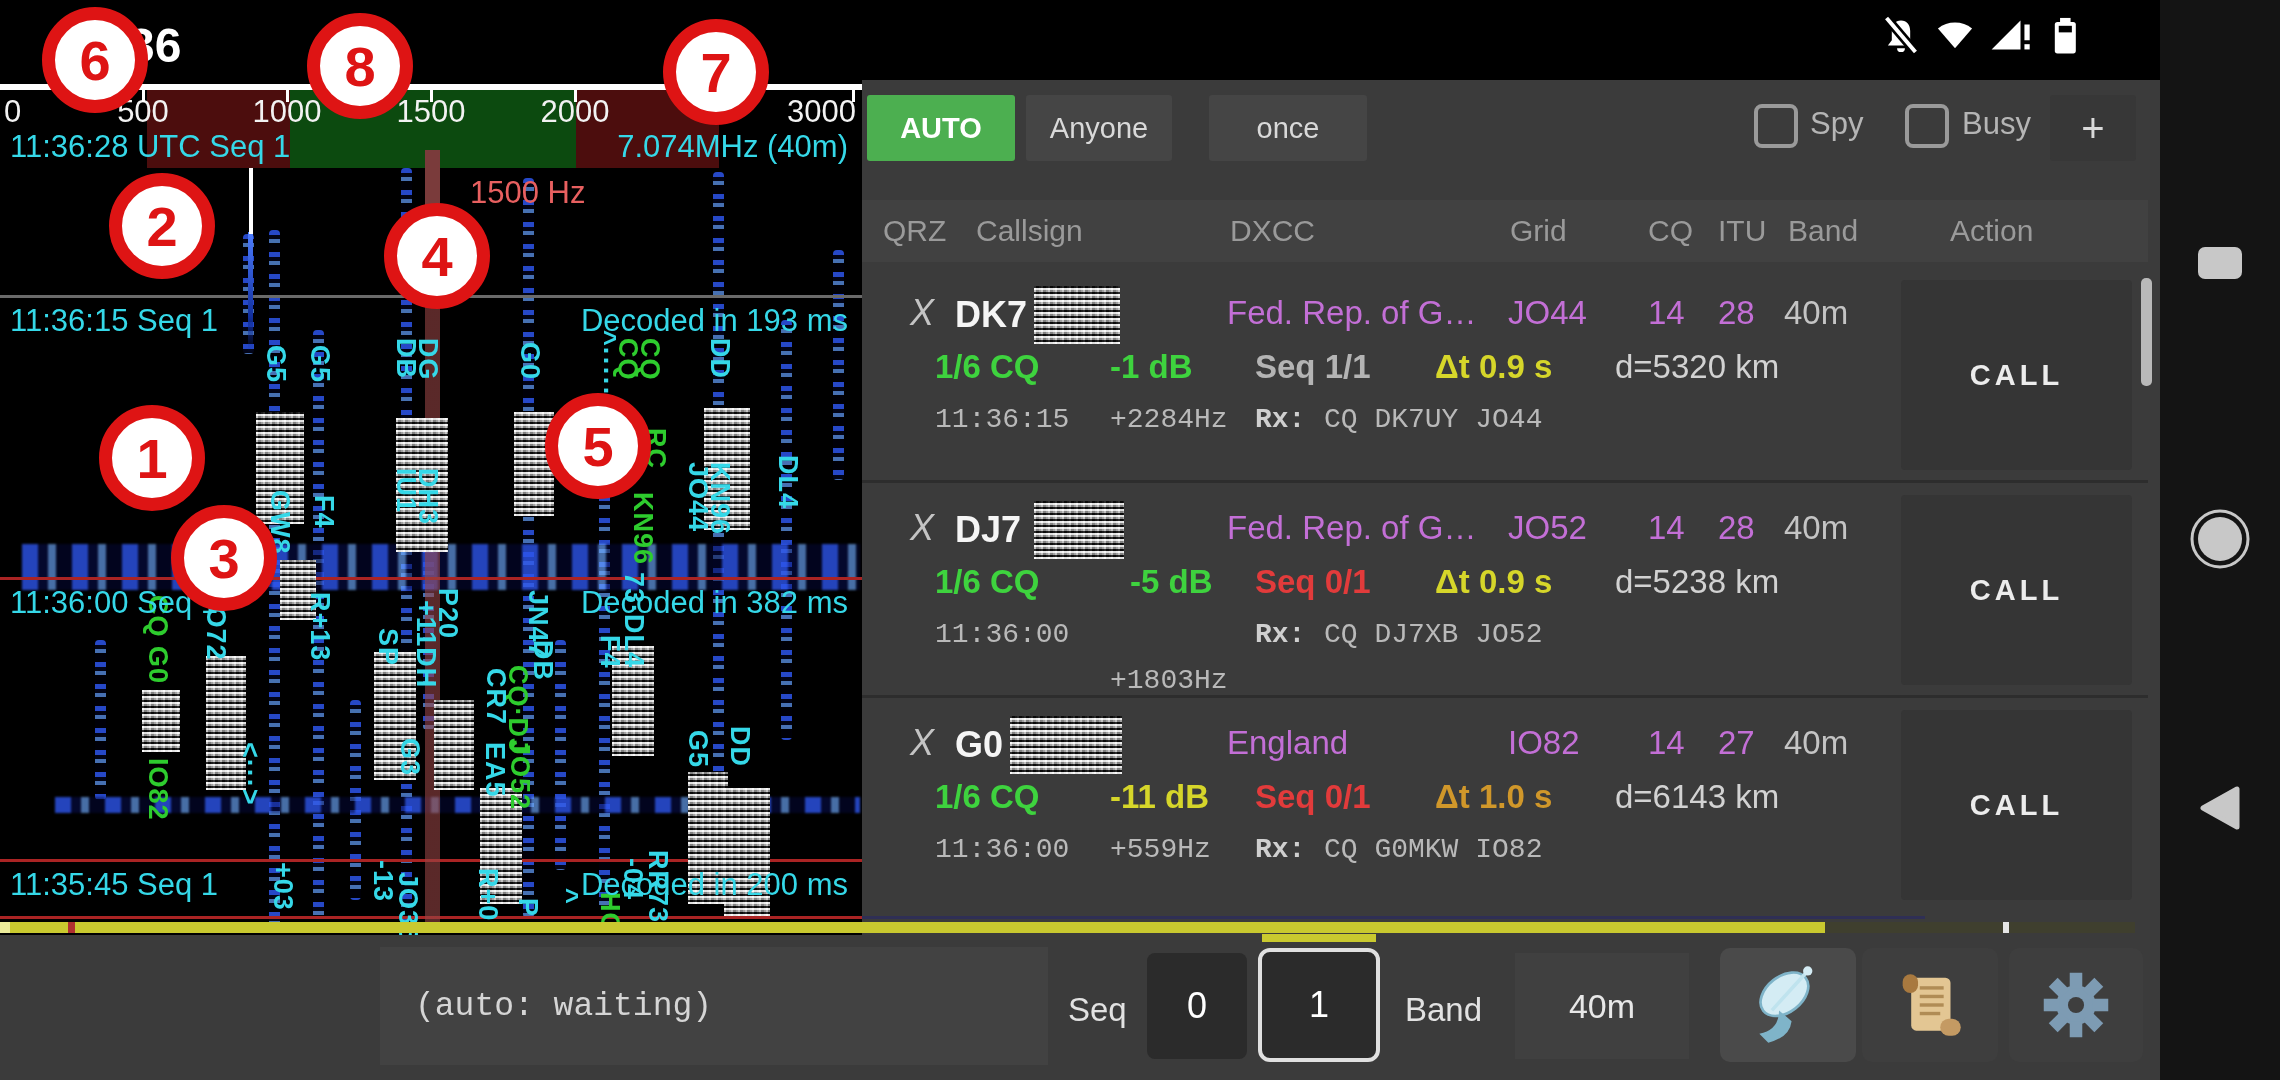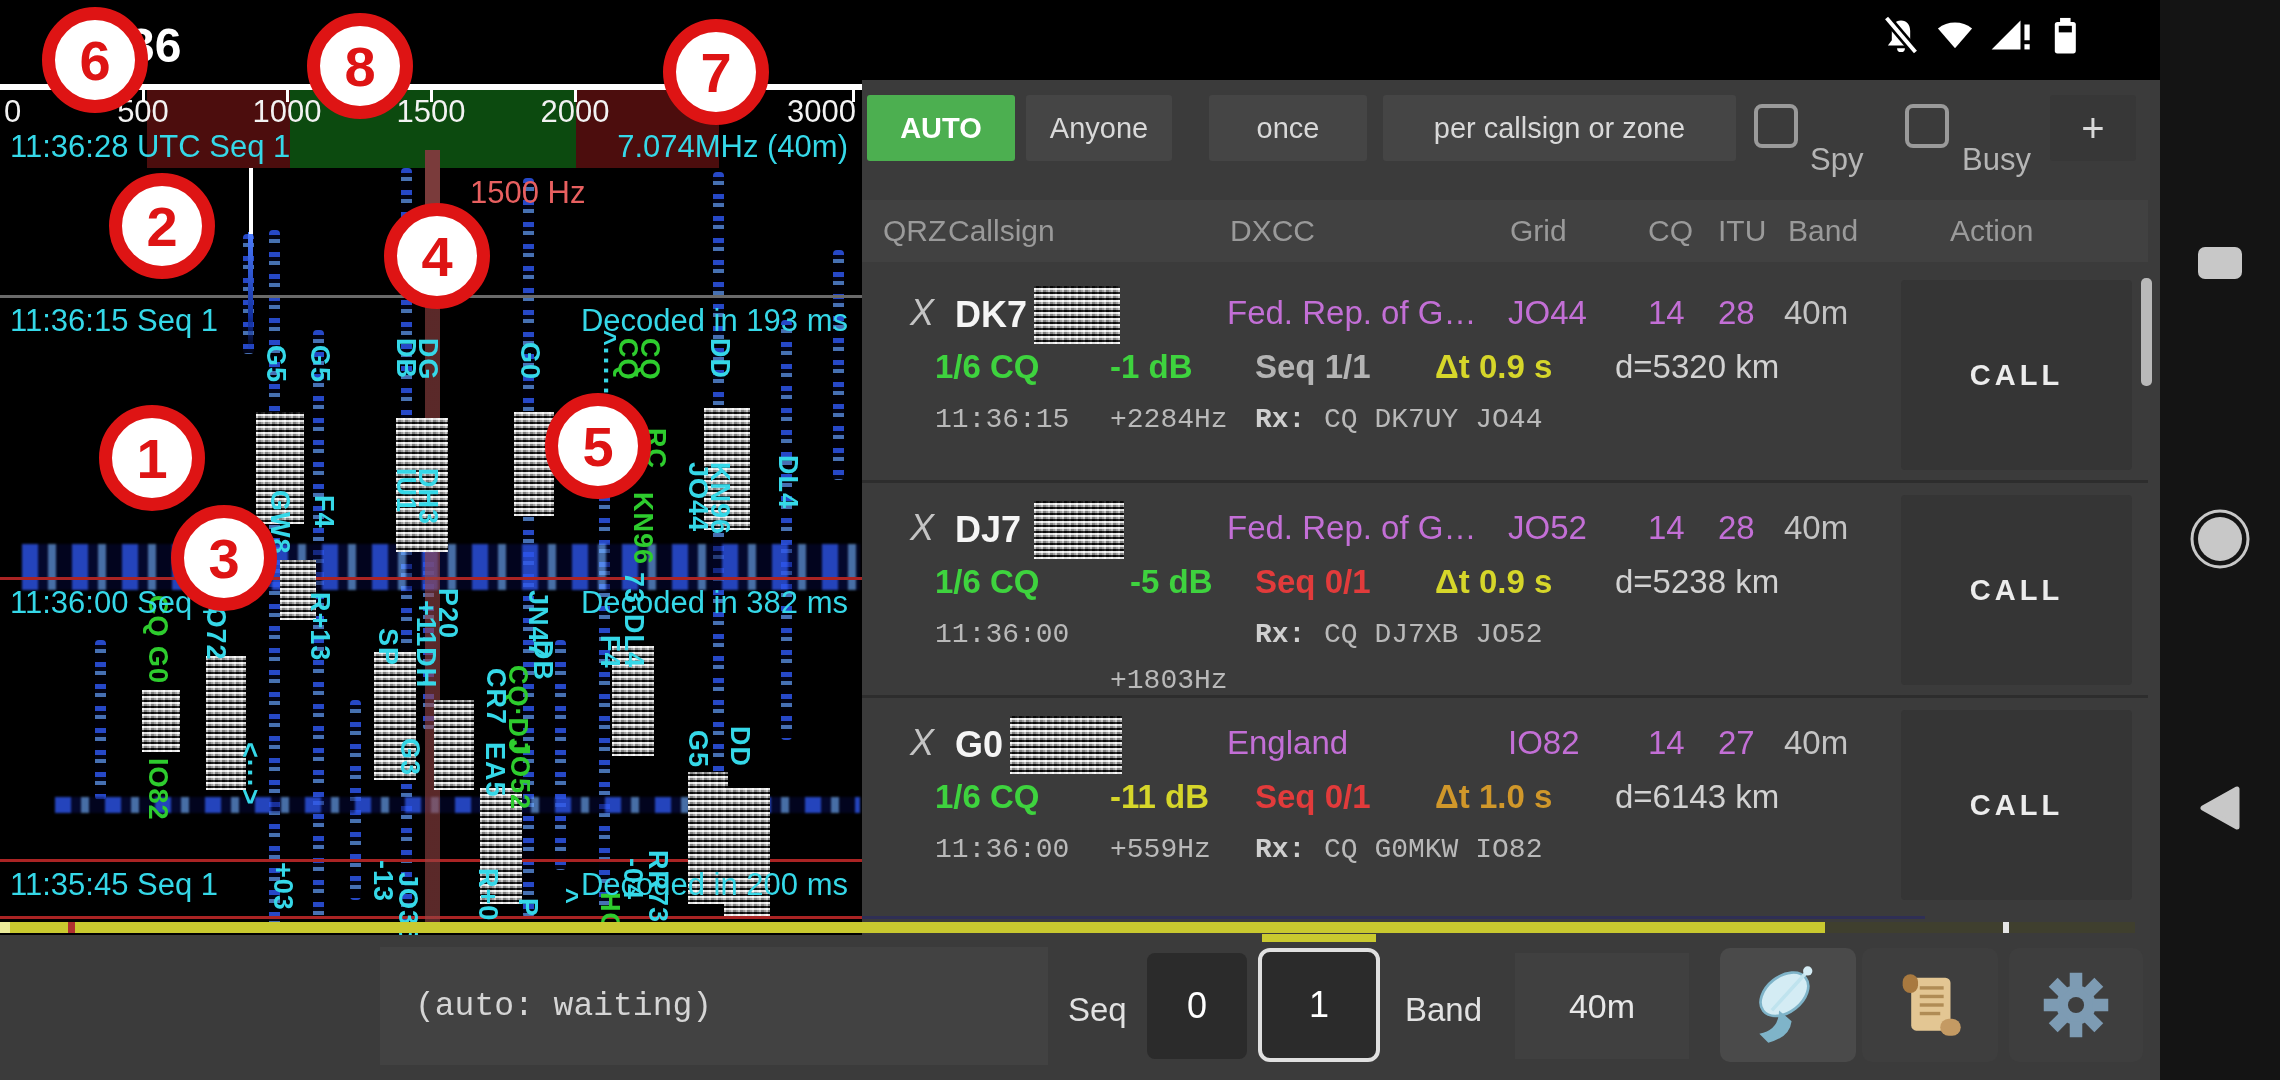--- a/index.html
+++ b/index.html
@@ -35,21 +35,21 @@
   .c-cyan{color:#35d8e8;} .c-green{color:#2ecc2e;}
   .dline{position:absolute;left:0;width:862px;z-index:8;}
   .decode-time{position:absolute;left:10px;font-size:31px;color:#35d8e8;z-index:20;white-space:nowrap;}
   .decode-res{position:absolute;right:14px;font-size:31px;color:#35d8e8;z-index:20;white-space:nowrap;}
   
   #panel{position:absolute;left:862px;top:80px;width:1552px;height:855px;background:#3b3b3b;overflow:hidden;}
   .tbtn{position:absolute;top:15px;height:66px;background:#454545;color:#d9d9d9;font-size:29px;
         display:flex;align-items:center;justify-content:center;border-radius:3px;}
   #btn-auto{background:#4caf50;color:#fff;font-weight:700;}
   .chk{position:absolute;top:24px;width:44px;height:44px;border:4px solid #9a9a9a;border-radius:8px;box-sizing:border-box;}
-  .chklabel{position:absolute;top:26px;font-size:31px;color:#b5b5b5;margin-top:36px;}
+  .chklabel{position:absolute;top:26px;font-size:31px;color:#b5b5b5;}
   #hdrbar{position:absolute;left:0;top:120px;width:1286px;height:62px;background:#414141;}
   .hdr{position:absolute;top:14px;font-size:30px;color:#9a9a9a;text-align:right;}
   .row{position:absolute;left:0;width:1286px;height:215px;}
   .row-div{position:absolute;left:0;width:1286px;height:3px;background:#2d2d2d;}
   .f{position:absolute;font-size:33px;white-space:nowrap;}
   .mono{font-family:"Liberation Mono",monospace;font-size:28px;color:#b9b9b9;}
   .call-btn{position:absolute;left:1039px;top:12px;width:231px;height:190px;background:#353535;border-radius:4px;
      display:flex;align-items:center;justify-content:center;color:#ececec;font-weight:700;font-size:29px;letter-spacing:4px;}
   #scroll-thumb{position:absolute;left:1279px;top:198px;width:11px;height:108px;background:#b9b9b9;border-radius:5px;}
   #list-bottom-line{position:absolute;left:0;top:836px;width:1063px;height:3px;background:#2f2f55;}
@@ -195,30 +195,29 @@
       <div class="dline" style="top: 859px; height: 3px; background: rgb(170, 36, 36);"></div>
       <div class="decode-time" style="top: 867px;">11:35:45 Seq 1</div>
       <div class="decode-res" style="top: 867px;">Decoded in 200 ms</div>
       <div class="dline" style="top: 916px; height: 3px; background: rgb(170, 36, 36);"></div>
     </div>
 
   <div id="panel">
     <div class="tbtn" id="btn-auto" style="left:5px;width:148px;">AUTO</div>
     <div class="tbtn" style="left:164px;width:146px;">Anyone</div>
     <div class="tbtn" style="left:347px;width:158px;">once</div>
-    <div class="tbtn" style="left:521px;width:353px;">per callsign or zone</div>
     <div class="chk" style="left:892px;"></div>
     <div class="chklabel" style="left:948px;">Spy</div>
     <div class="chk" style="left:1043px;"></div>
     <div class="chklabel" style="left:1100px;">Busy</div>
     <div class="tbtn" style="left:1188px;width:86px;background:#373737;font-size:40px;">+</div>
 
     <div id="hdrbar">
       <span class="hdr" style="left:21px;">QRZ</span>
-      <span class="hdr" style="left:86px;">Callsign</span>
+      <span class="hdr" style="left:114px;">Callsign</span>
       <span class="hdr" style="left:368px;">DXCC</span>
       <span class="hdr" style="left:648px;">Grid</span>
       <span class="hdr" style="left:786px;">CQ</span>
       <span class="hdr" style="left:856px;">ITU</span>
       <span class="hdr" style="left:926px;">Band</span>
       <span class="hdr" style="left:1088px;">Action</span>
     </div>
 
     <div id="rows">
         <div class="row" style="top: 188px;">

